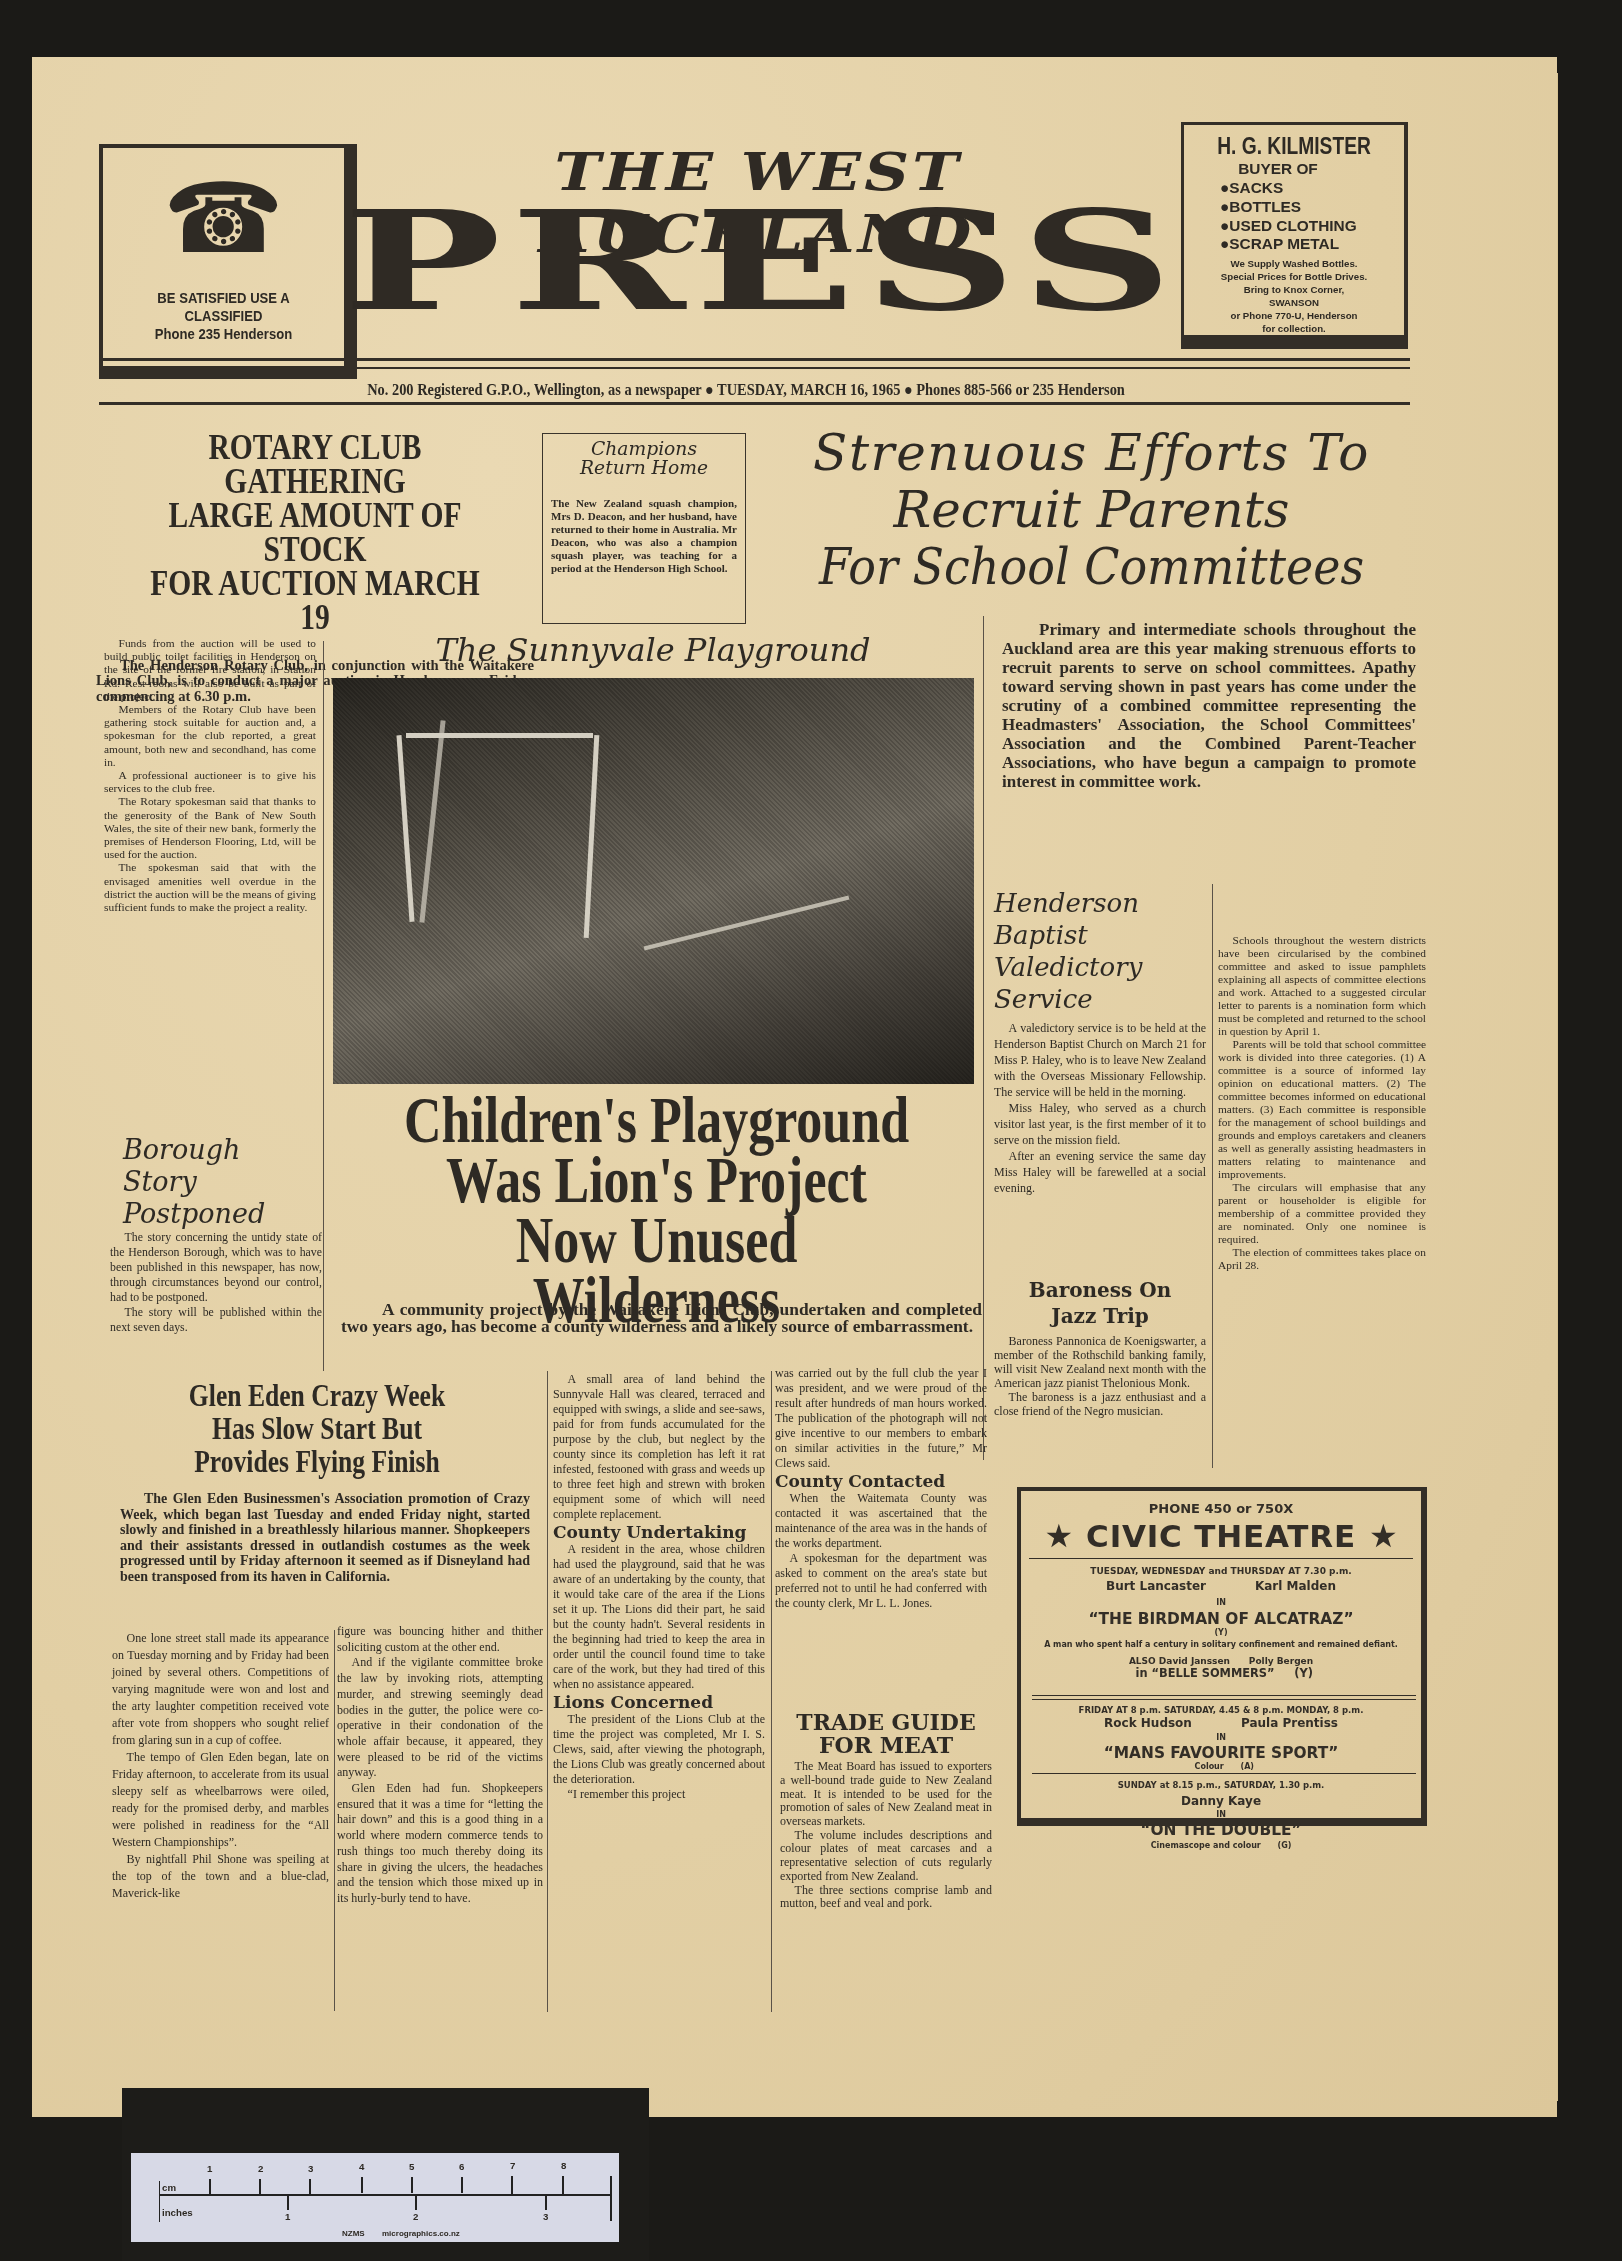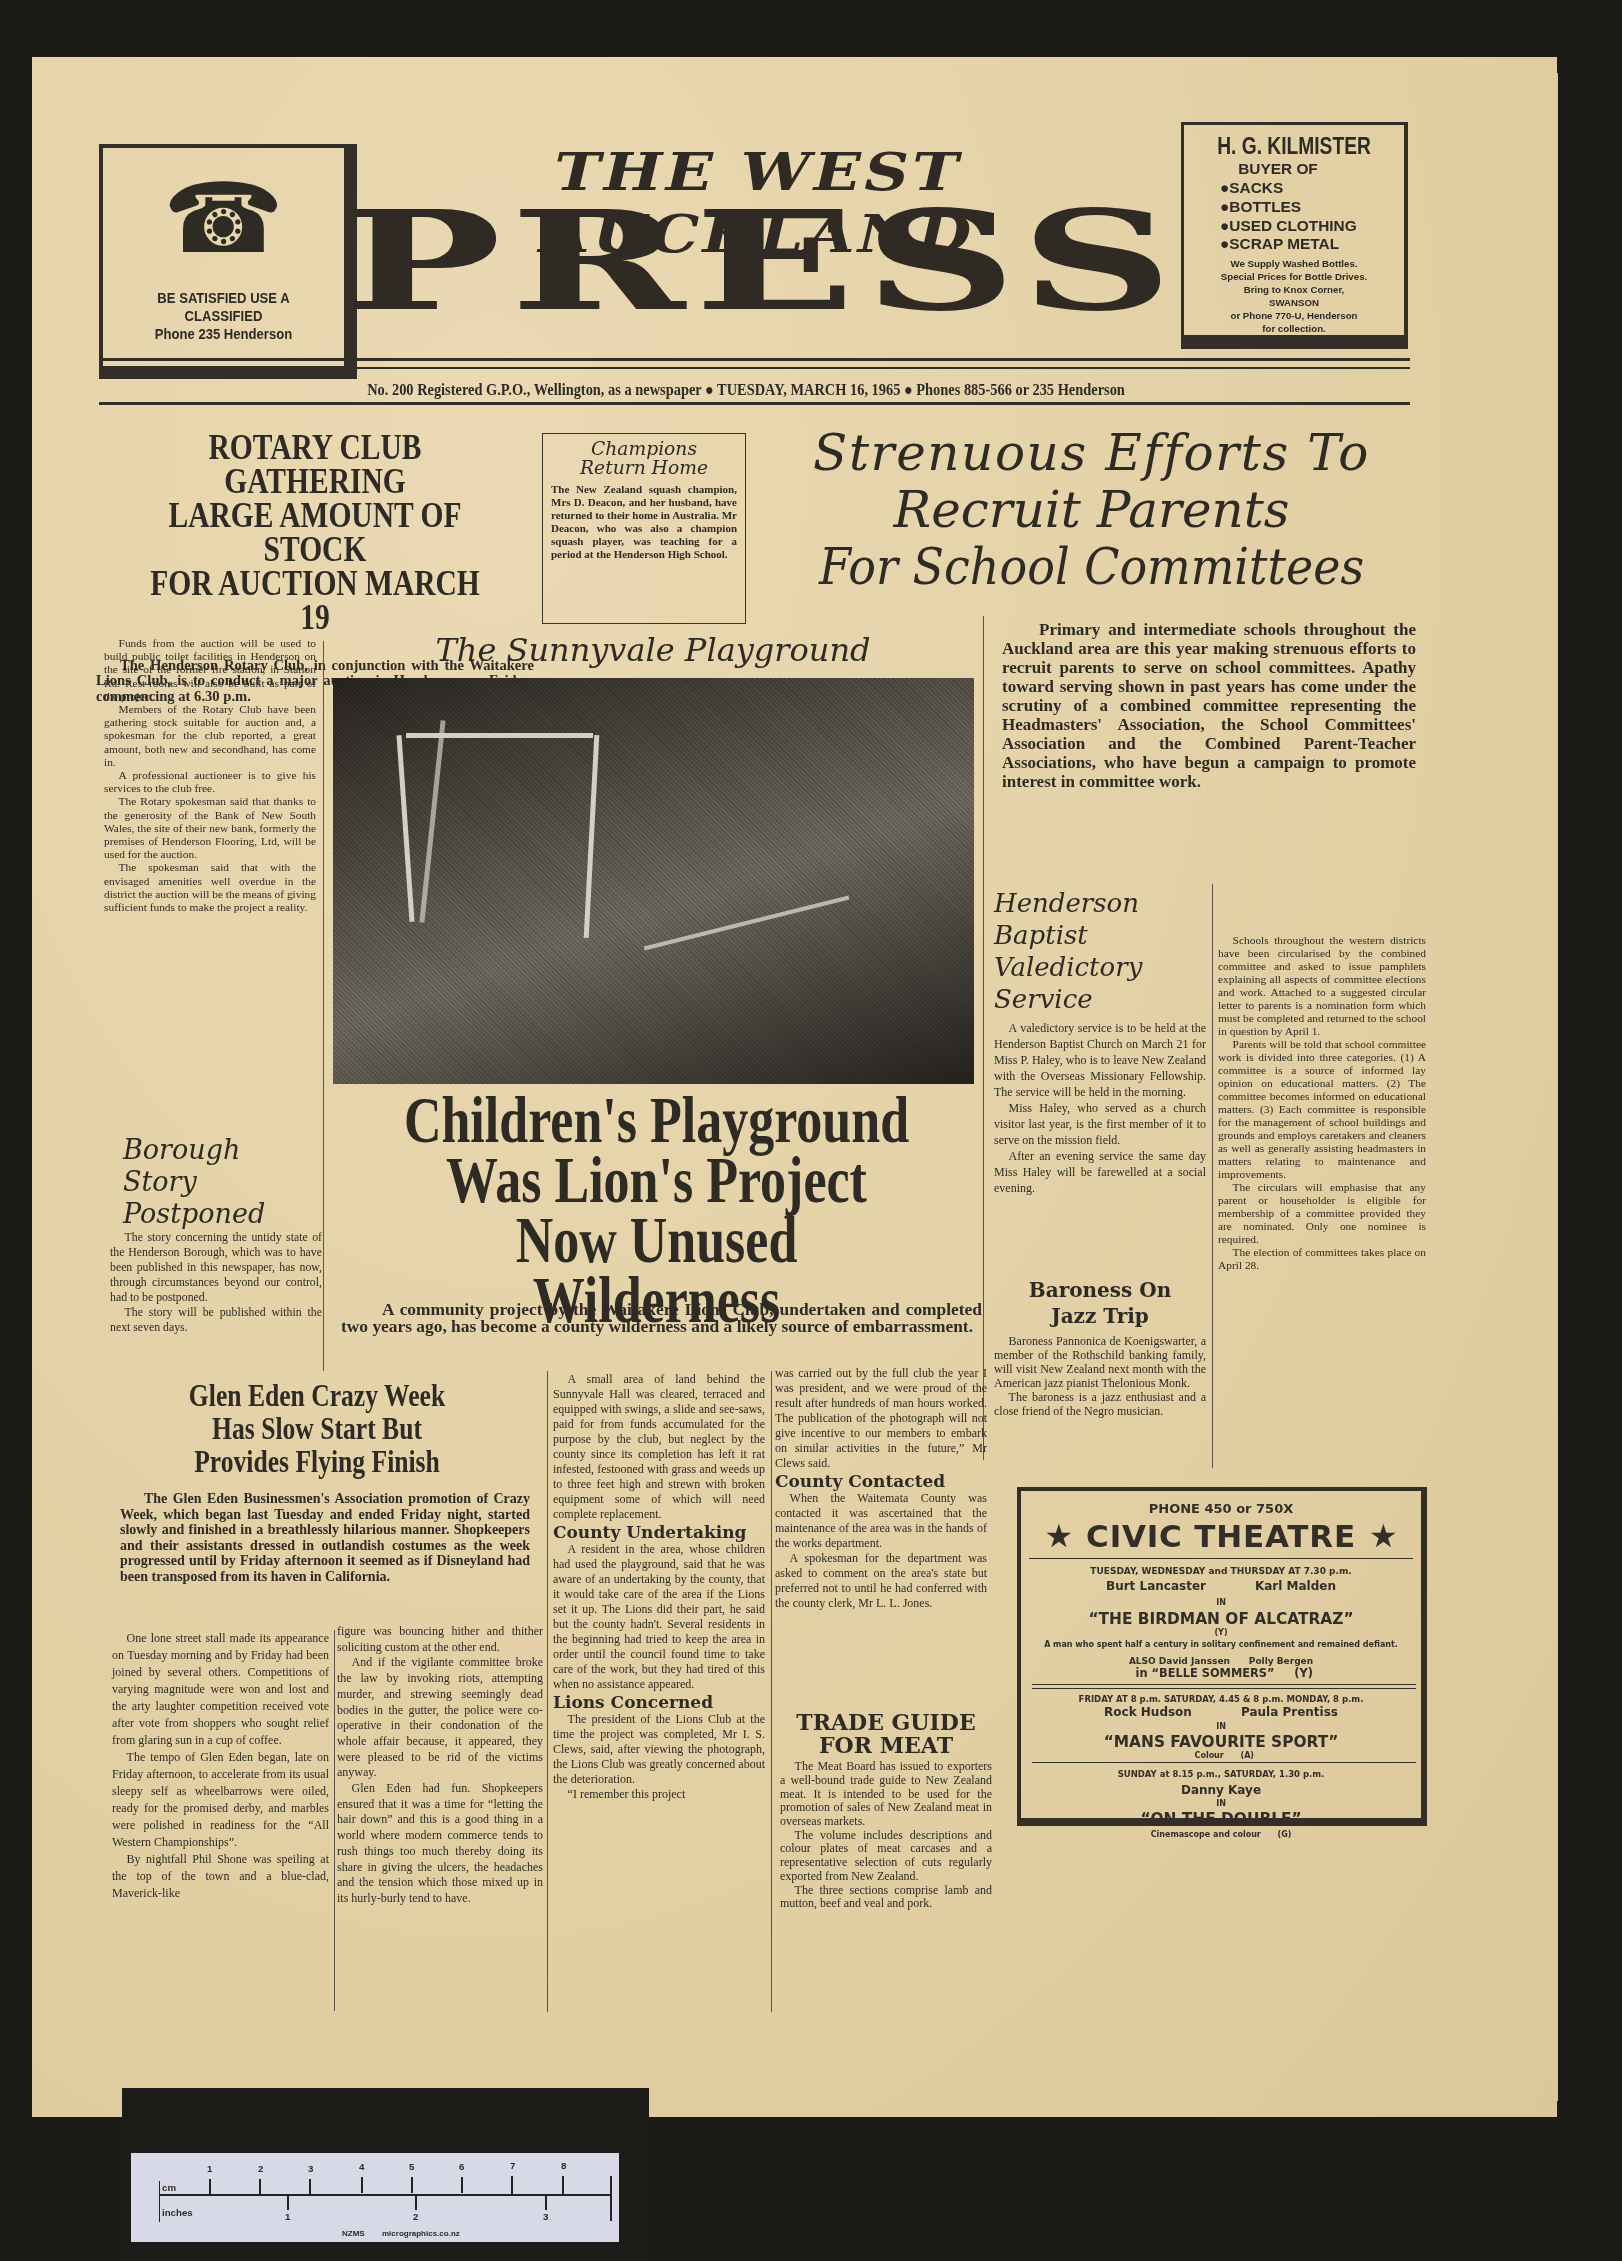--- a/index.html
+++ b/index.html
@@ -144,21 +144,21 @@
   <p>The Rotary spokesman said that thanks to the generosity of the Bank of New South Wales, the site of their new bank, formerly the premises of Henderson Flooring, Ltd, will be used for the auction.</p>
   <p>The spokesman said that with the envisaged amenities well overdue in the district the auction will be the means of giving sufficient funds to make the project a reality.</p>
 </div>
 <div class="col-rule" style="left:323px;top:641px;height:730px;"></div>
 
 <div class="abs" style="left:542px;top:433px;width:204px;height:191px;border:1.6px solid #3a342c;box-sizing:border-box;padding:4.9px 8px;">
   <div class="hd-ital" style="font-size:18.7px;line-height:19.5px;text-align:center;font-weight:normal;">
     <div>Champions</div>
     <div>Return Home</div>
   </div>
-  <div class="body-b" style="font-size:11px;line-height:13px;margin-top:5px;">The New Zealand squash champion, Mrs D. Deacon, and her husband, have returned to their home in Australia. Mr Deacon, who was also a champion squash player, was teaching for a period at the Henderson High School.</div>
+  <div class="body-b" style="font-size:11px;line-height:13px;margin-top:19px;">The New Zealand squash champion, Mrs D. Deacon, and her husband, have returned to their home in Australia. Mr Deacon, who was also a champion squash player, was teaching for a period at the Henderson High School.</div>
 </div>
 
 <div class="abs hd-ital" style="left:759px;top:425px;width:665px;font-size:50px;line-height:57px;text-align:center;">
   <div style="letter-spacing:1.6px;">Strenuous Efforts To</div>
   <div>Recruit Parents</div>
   <div style="transform:scaleX(0.92);">For School Committees</div>
 </div>
 <div class="col-rule" style="left:983px;top:616px;height:844px;"></div>
 <div class="abs body-b" style="left:1002px;top:620px;width:414px;font-size:17px;line-height:19px;text-indent:37px;">Primary and intermediate schools throughout the Auckland area are this year making strenuous efforts to recruit parents to serve on school committees. Apathy toward serving shown in past years has come under the scrutiny of a combined committee representing the Headmasters' Association, the School Committees' Association and the Combined Parent-Teacher Associations, who have begun a campaign to promote interest in committee work.</div>
 <div class="abs body-s" style="left:1218px;top:934px;width:208px;font-size:11.4px;line-height:13px;">
@@ -279,21 +279,21 @@
   <span class="l" style="font-size:9px;margin-top:6.5px;">TUESDAY, WEDNESDAY and THURSDAY AT 7.30 p.m.</span>
   <div style="display:flex;justify-content:center;gap:49px;font-size:12px;margin-top:3.2px;">
     <span>Burt Lancaster</span>
     <span>Karl Malden</span>
   </div>
   <span class="l" style="font-size:8px;margin-top:4.9px;">IN</span>
   <span class="l" style="font-size:15.4px;margin-top:3.2px;">“THE BIRDMAN OF ALCATRAZ”</span>
   <span class="l" style="font-size:8px;">(Y)</span>
   <span class="l" style="font-size:8px;margin:3.2px 8px 0;line-height:10.5px;">A man who spent half a century in solitary confinement and remained defiant.</span>
   <span class="l" style="font-size:9px;margin-top:4.9px;white-space:pre;">ALSO David Janssen      Polly Bergen</span>
-  <span class="l" style="font-size:11.4px;white-space:pre;border-bottom:1.6px solid #332e27;margin:0 4.9px 0 11.4px;padding-bottom:4px;">in “BELLE SOMMERS”     (Y)</span>
+  <span class="l" style="font-size:11.4px;white-space:pre;border-bottom:1.6px solid #332e27;margin:0 4.9px 0 11.4px;padding-bottom:15px;">in “BELLE SOMMERS”     (Y)</span>
   <div style="border-top:1.6px solid #332e27;margin:3.2px 4.9px 0 11.4px;"></div>
   <span class="l" style="font-size:8.5px;margin-top:4.9px;">FRIDAY AT 8 p.m. SATURDAY, 4.45 &amp; 8 p.m. MONDAY, 8 p.m.</span>
   <div style="display:flex;justify-content:center;gap:49px;font-size:12px;margin-top:1.6px;">
     <span>Rock Hudson</span>
     <span>Paula Prentiss</span>
   </div>
   <span class="l" style="font-size:8px;margin-top:2.4px;">IN</span>
   <span class="l" style="font-size:15.4px;margin-top:2.4px;">“MANS FAVOURITE SPORT”</span>
   <span class="l" style="font-size:8px;white-space:pre;border-bottom:1.6px solid #332e27;margin:0 4.9px 0 11.4px;padding-bottom:1.6px;">Colour      (A)</span>
   <span class="l" style="font-size:8.5px;margin-top:6.5px;">SUNDAY at 8.15 p.m., SATURDAY, 1.30 p.m.</span>

